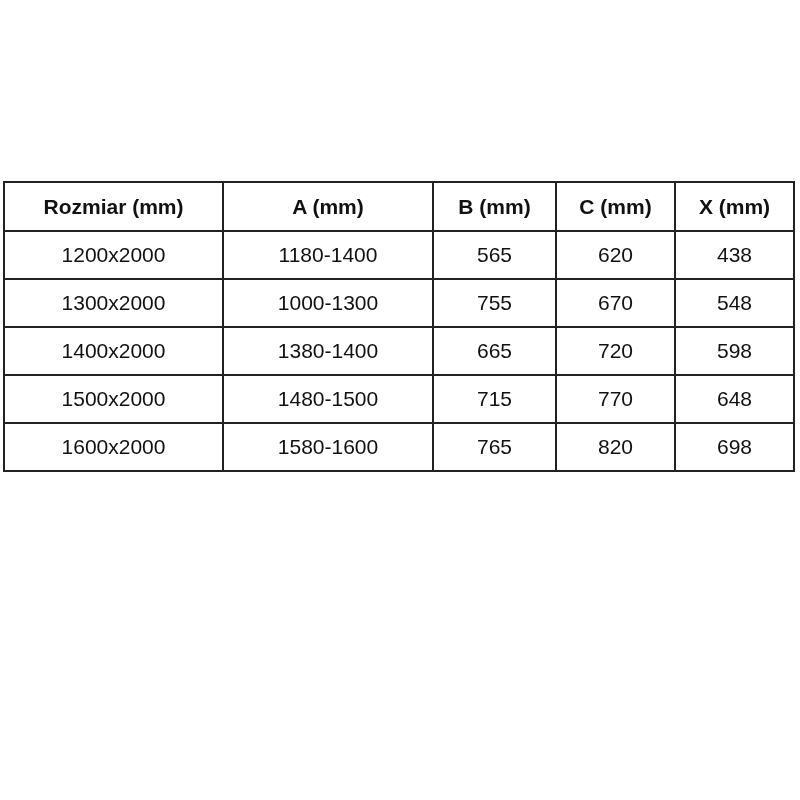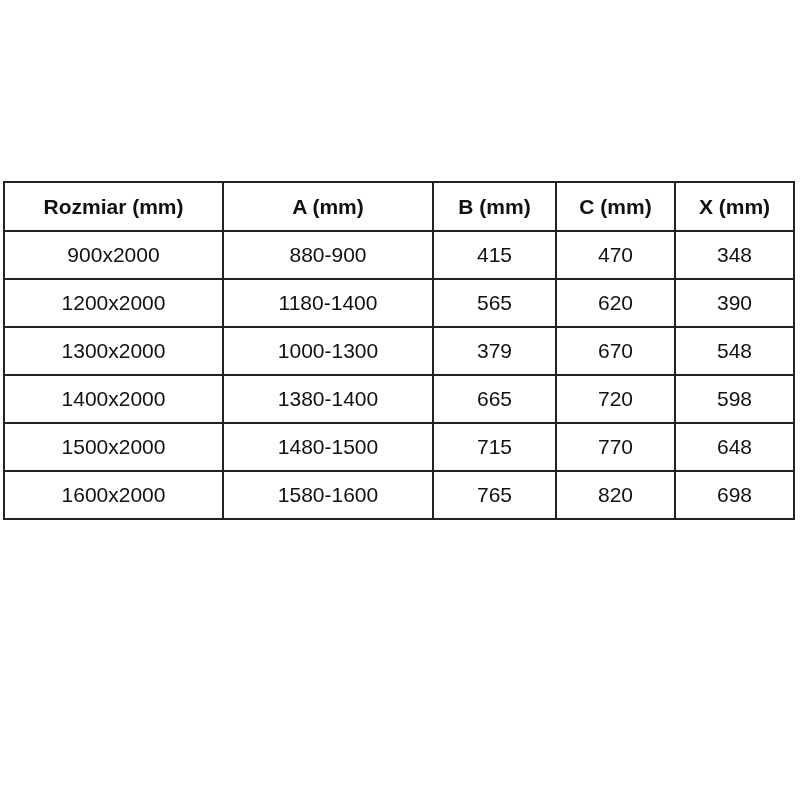--- a/index.html
+++ b/index.html
@@ -71,37 +71,30 @@
         <tr>
           <th>Rozmiar (mm)</th>
           <th>A (mm)</th>
           <th>B (mm)</th>
           <th>C (mm)</th>
           <th>X (mm)</th>
         </tr>
       </thead>
       <tbody>
           <tr>
-            <td>900x2000</td>
-            <td>880-900</td>
-            <td>415</td>
-            <td>470</td>
-            <td>348</td>
-          </tr>
-          <tr>
             <td>1200x2000</td>
             <td>1180-1400</td>
             <td>565</td>
             <td>620</td>
-            <td>390</td>
+            <td>438</td>
           </tr>
           <tr>
             <td>1300x2000</td>
             <td>1000-1300</td>
-            <td>379</td>
+            <td>755</td>
             <td>670</td>
             <td>548</td>
           </tr>
           <tr>
             <td>1400x2000</td>
             <td>1380-1400</td>
             <td>665</td>
             <td>720</td>
             <td>598</td>
           </tr>

